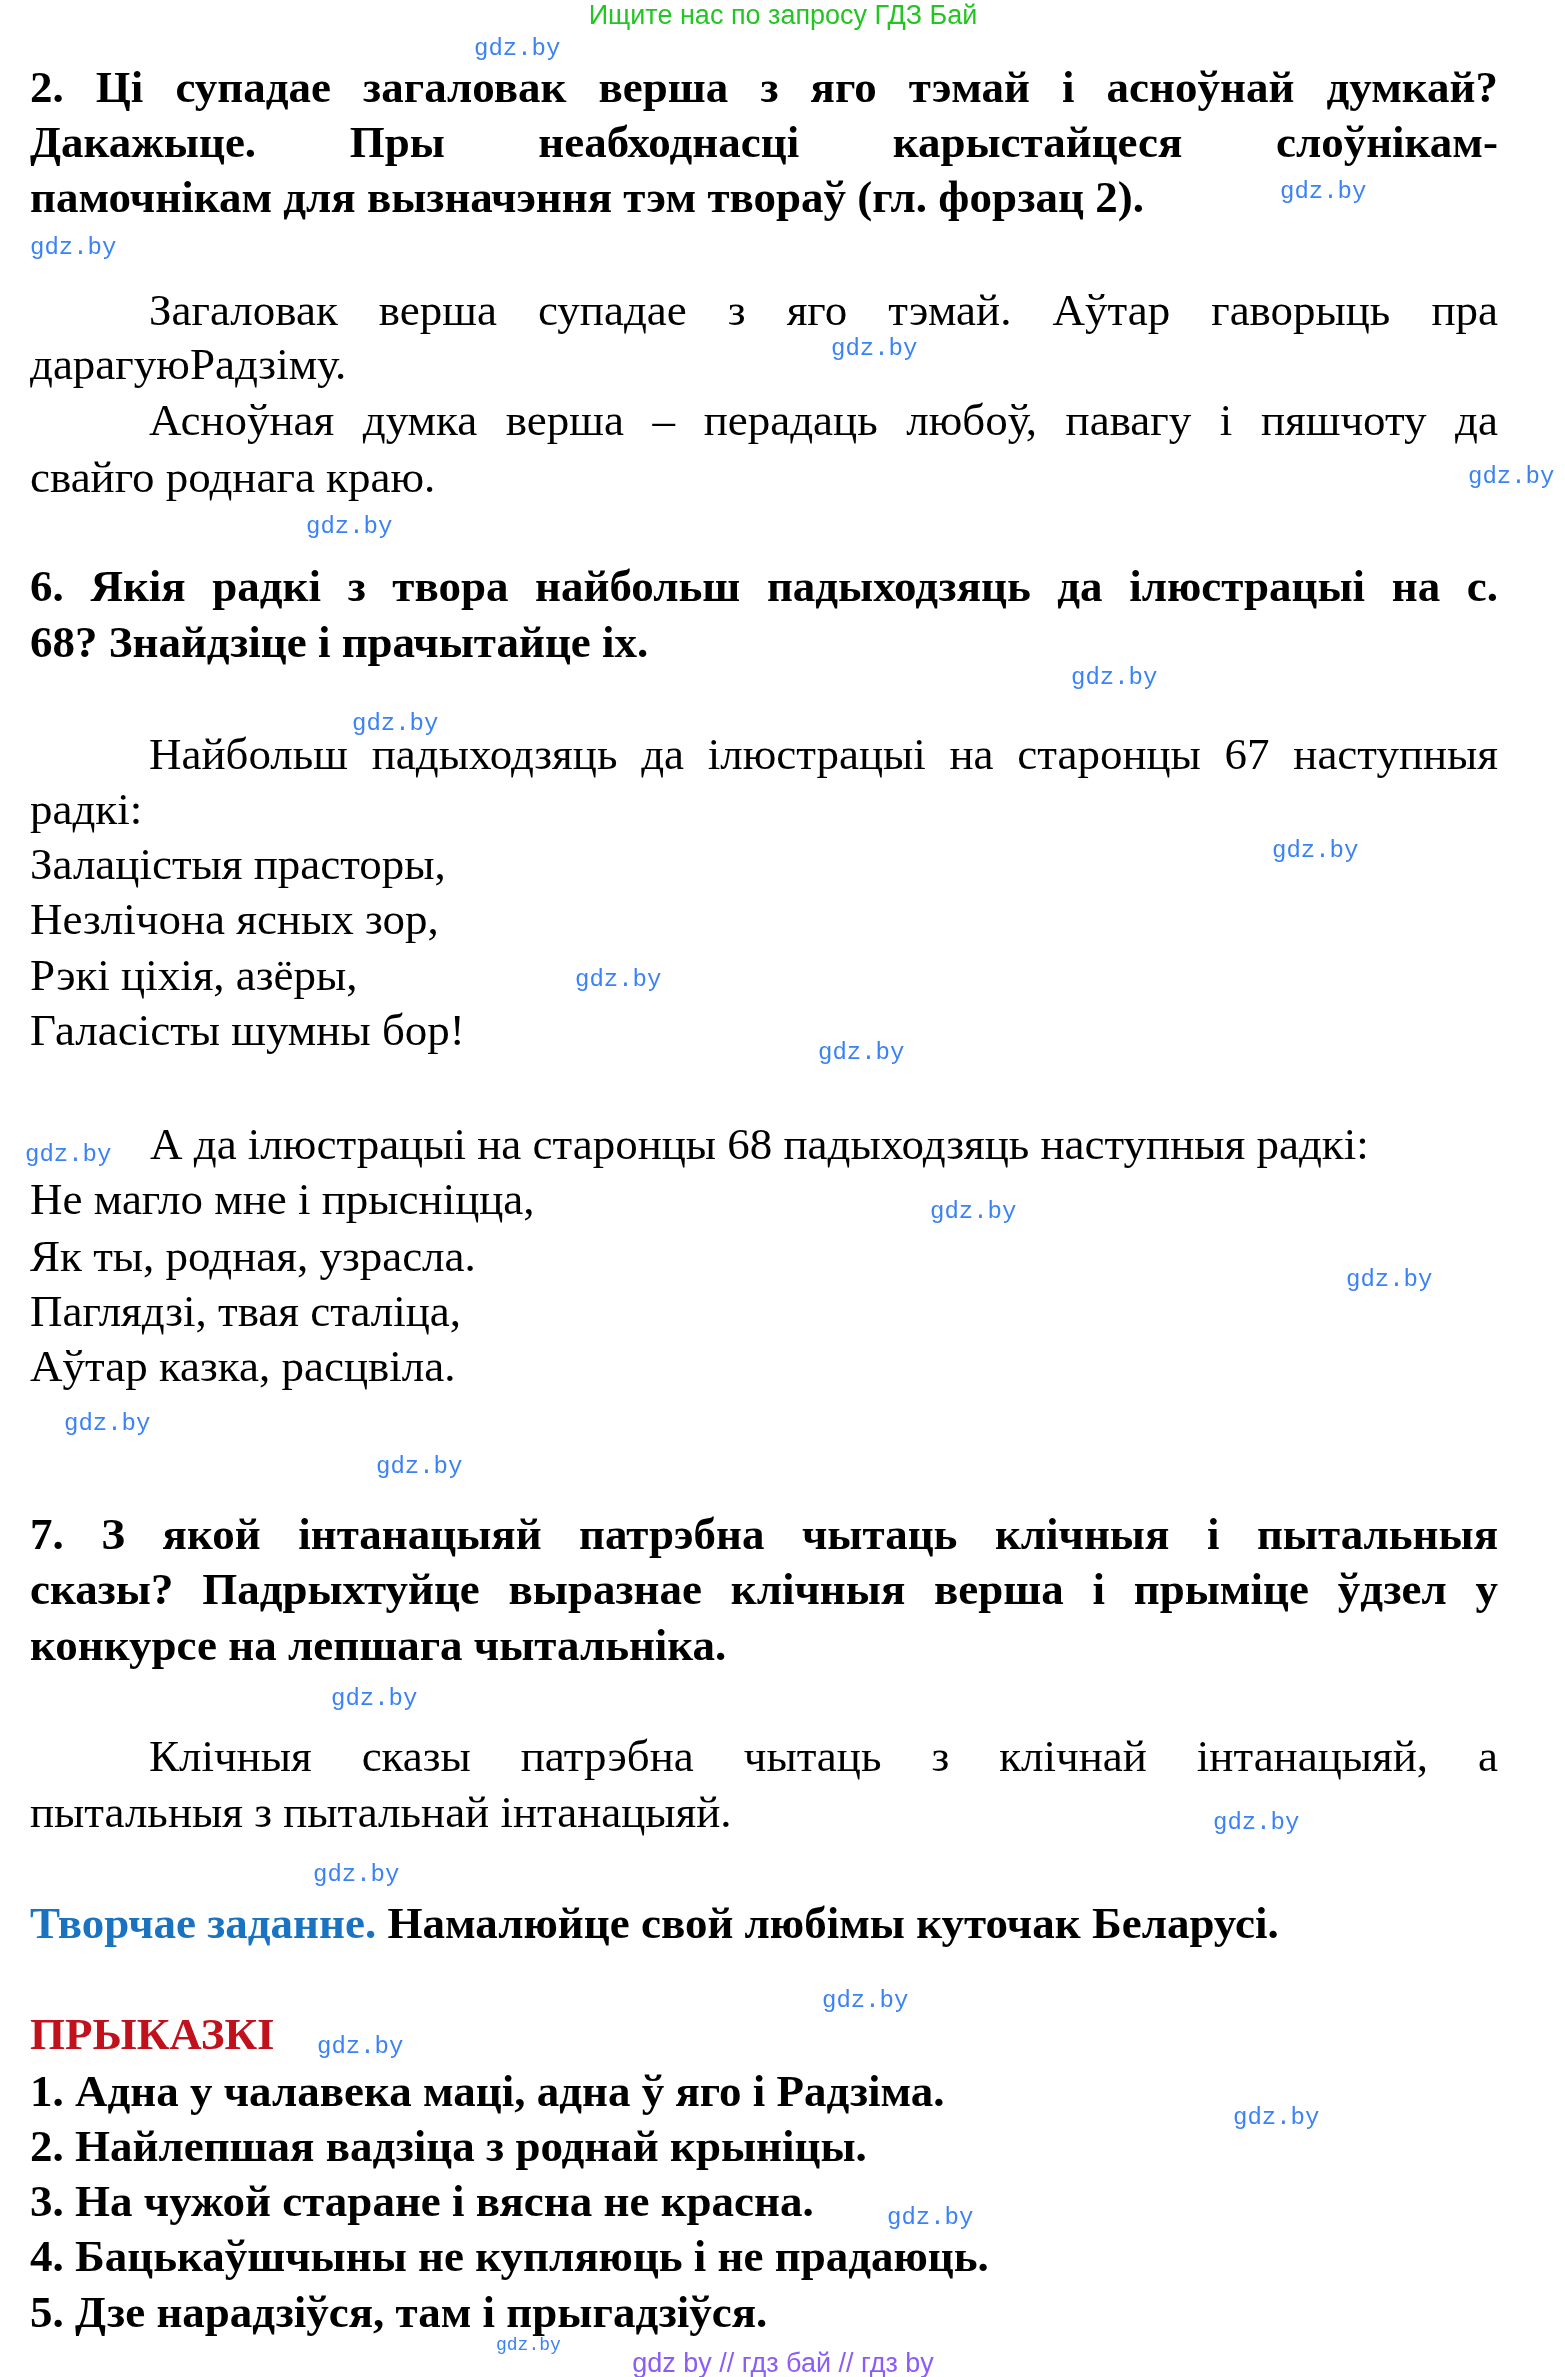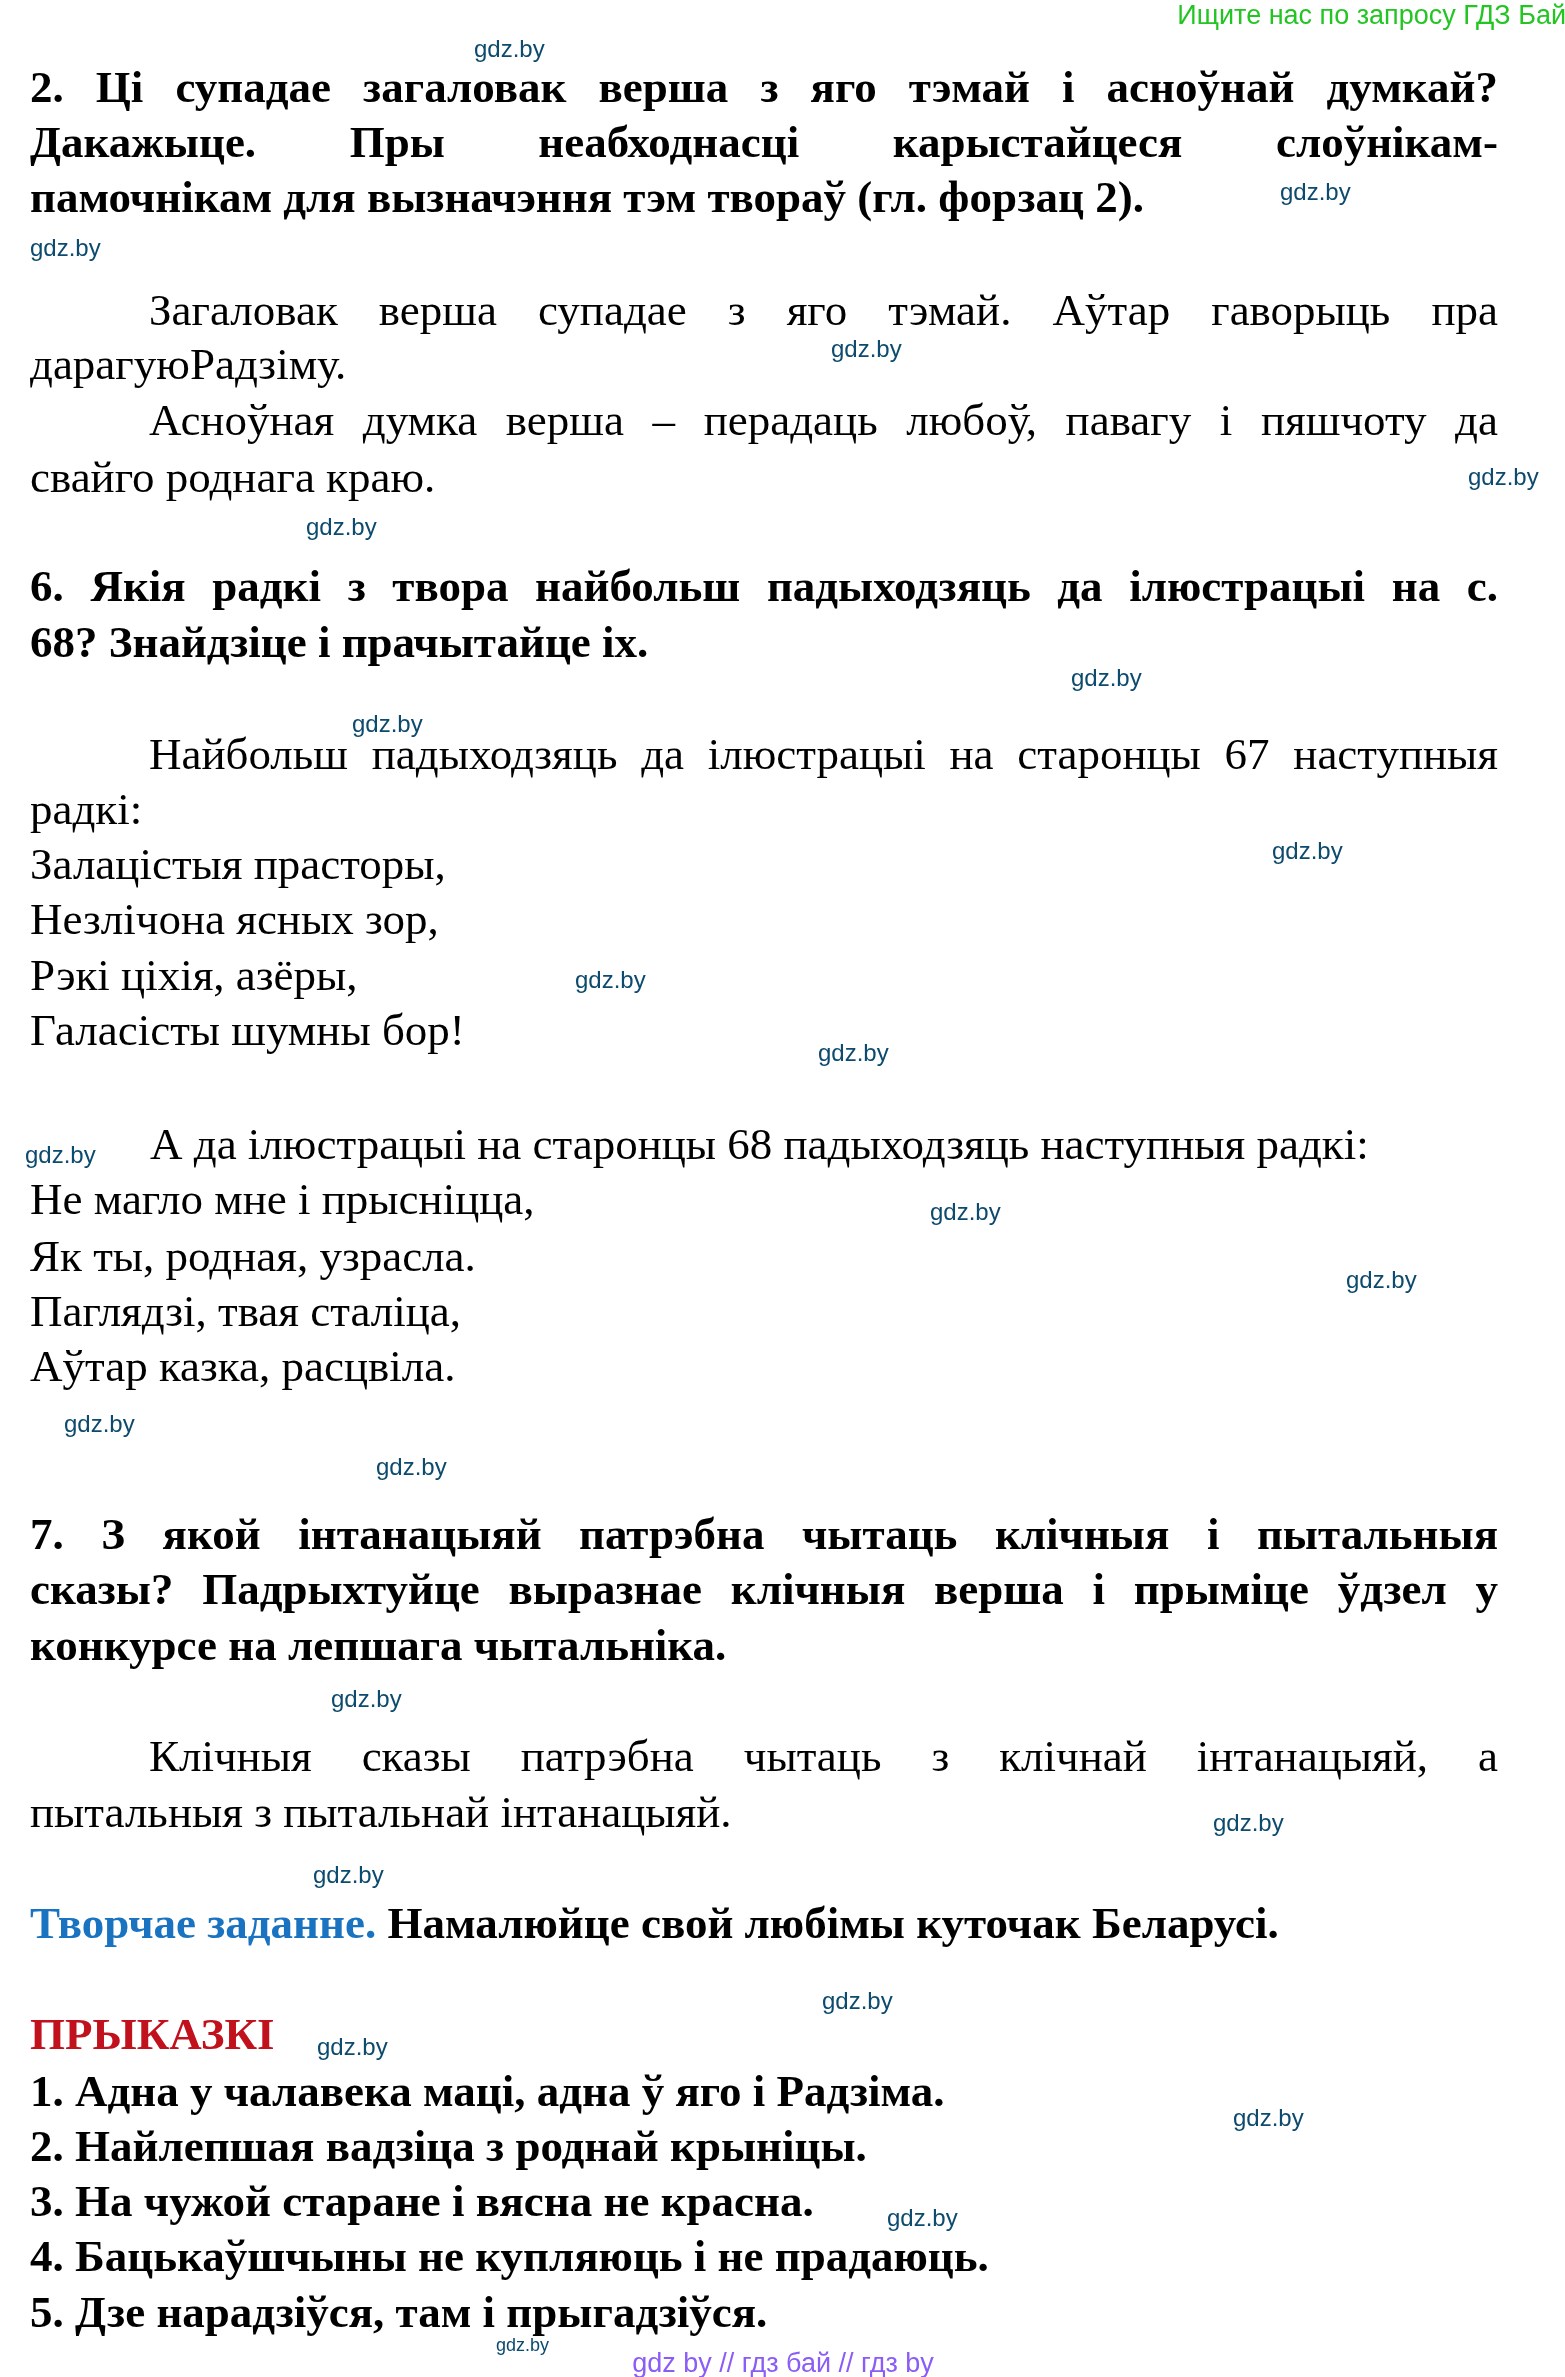--- a/index.html
+++ b/index.html
@@ -1,21 +1,21 @@
 <!DOCTYPE html>
 <html style="font-size:13px"><head>
 <meta charset="utf-8">
 <style>
   html, body { margin:0; padding:0; background:#ffffff; }
   body { width:1566px; height:2377px; position:relative; overflow:hidden; }
   .ln { position:absolute; white-space:nowrap; color:#000; font-family:"Liberation Serif", serif; font-size:45px; line-height:54px; }
   .b { font-weight:bold; }
   .just { width:1468px; text-align:justify; text-align-last:justify; }
-  .wm { position:absolute; font-family:Liberation Sans, sans-serif; font-size:24px; color:#0c4a6e; line-height:28px; }
-  .hdr { position:absolute; left:0; width:1566px; top:0; text-align:right; font-family:"Liberation Sans", sans-serif; font-size:27px; color:#22c522; line-height:30px; }
+  .wm { position:absolute; font-family:Liberation Mono, monospace; font-size:24px; color:#3b82f6; line-height:28px; }
+  .hdr { position:absolute; left:0; width:1566px; top:0; text-align:center; font-family:"Liberation Sans", sans-serif; font-size:27px; color:#22c522; line-height:30px; }
   .ftr { position:absolute; left:0; width:1566px; top:2363px; text-align:center; font-family:"Liberation Sans", sans-serif; font-size:27px; color:#8b5cf6; line-height:28px; transform:translateY(-50%); }
   .blue { color:#1a73c0; }
   .red { color:#c0111c; }
 </style>
 </head>
 <body>
 
 <div class="hdr">Ищите нас по запросу ГДЗ Бай</div>
 
 <div class="ln b just" style="left:30px;top:60px;">2. Ці супадае загаловак верша з яго тэмай і асноўнай думкай?</div>

